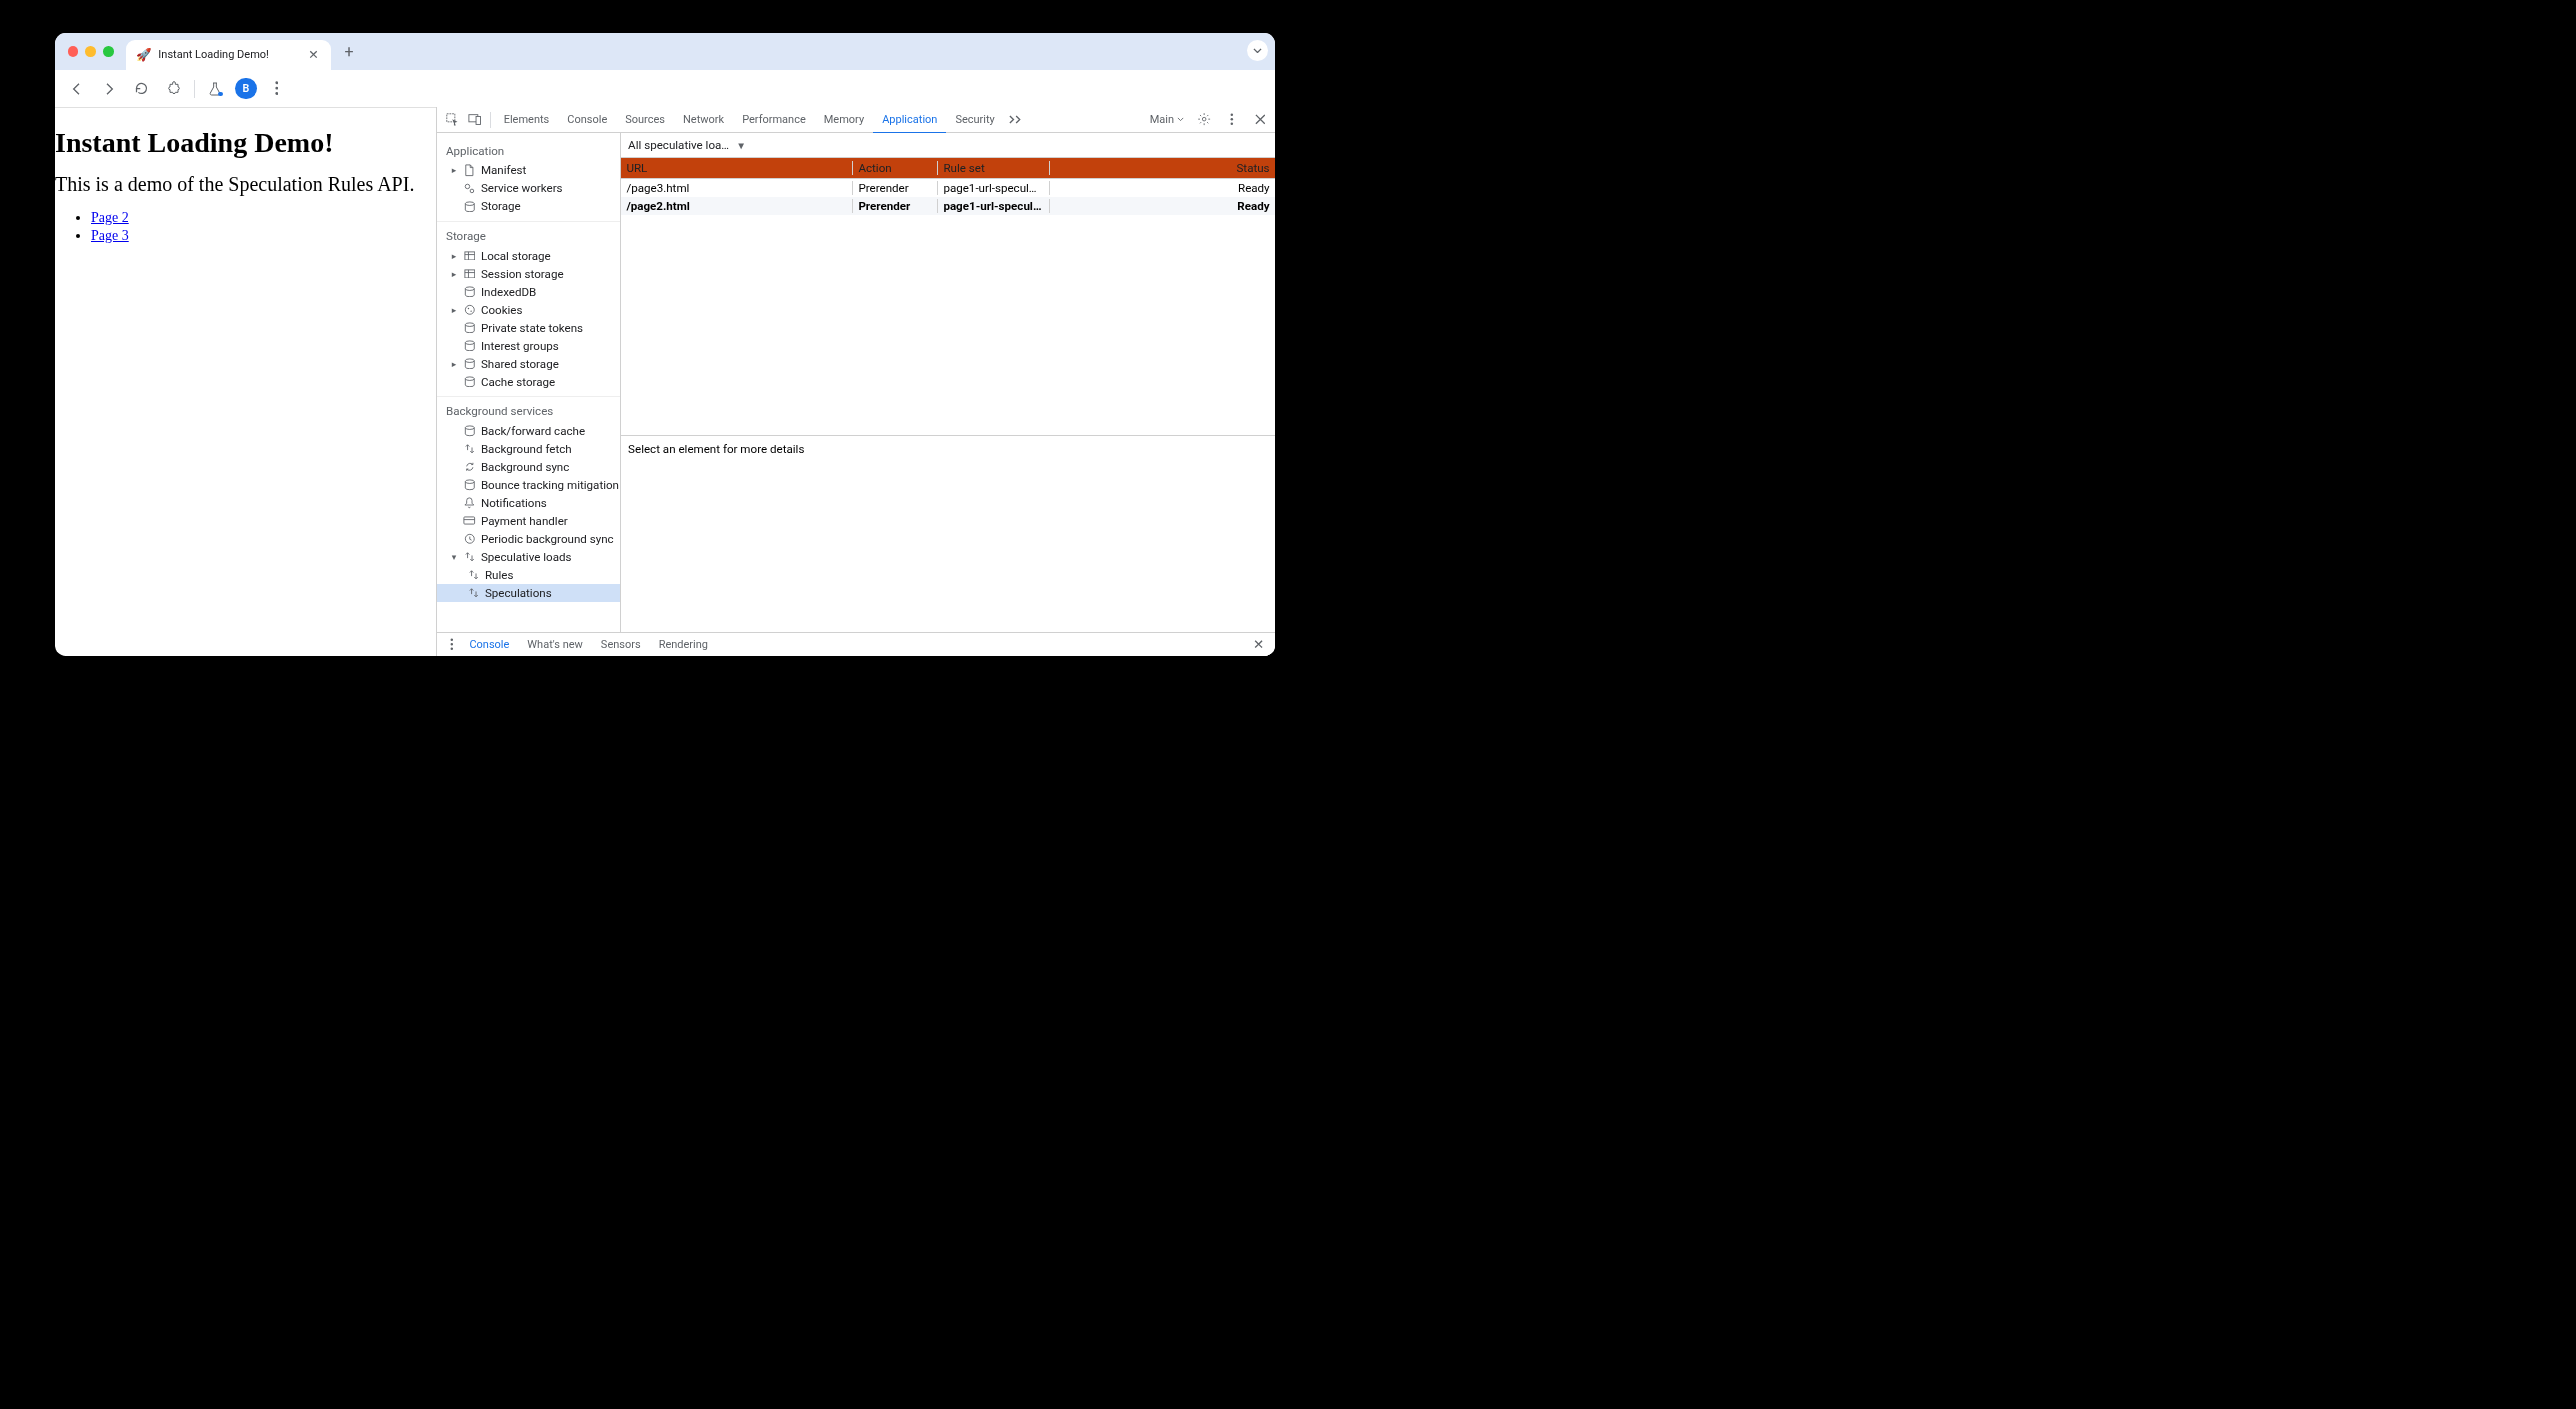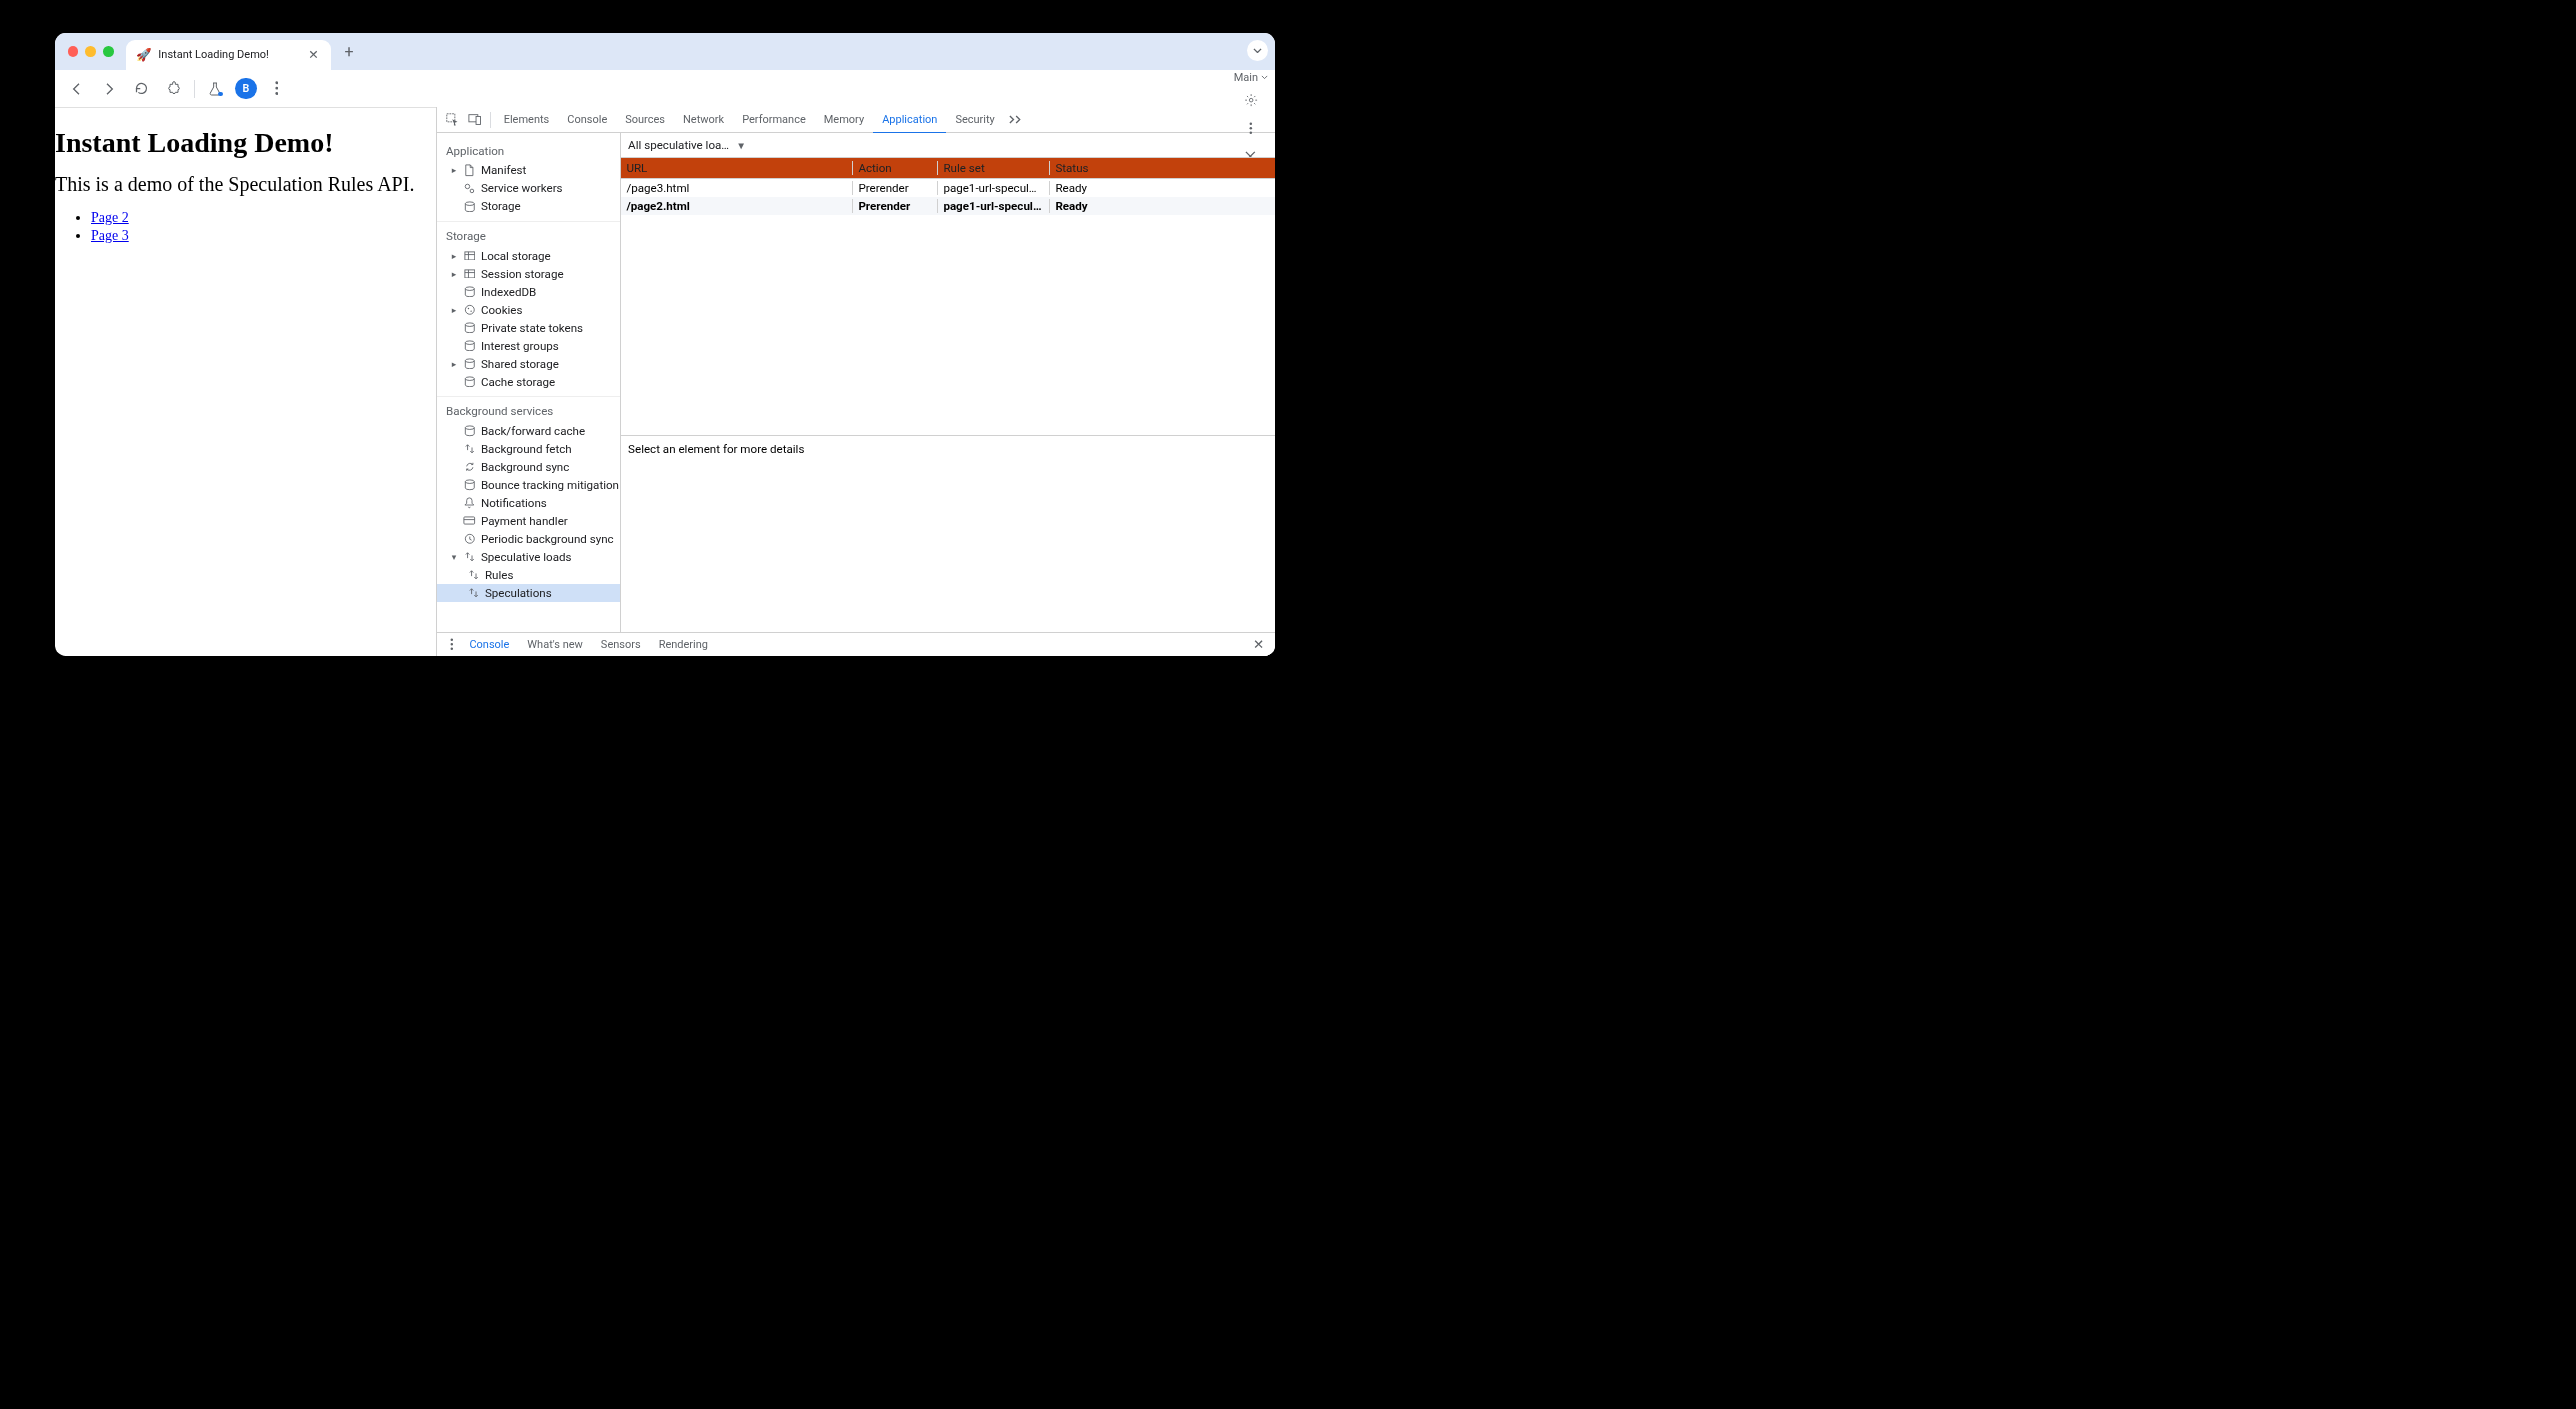--- a/index.html
+++ b/index.html
@@ -38,21 +38,21 @@
 .page ul { padding-left: 36px; }
 .page li { font-size: 14px; margin-bottom: 1.8px; }
 .page a { color: #0000ee; text-decoration: underline; }
 
 
 .devtools { flex: 1; display: flex; flex-direction: column; border-left: 0.9px solid #d0d0d0; background:#fff;}
 .dt-tabs { height: 26px; border-bottom: 0.9px solid #d0d0d0; display:flex; align-items:center; padding: 0 3.6px; gap: 0; font-size: 11px; color:#5f6368; }
 .dt-tbtn { width:23px; height:23px; display:flex; align-items:center; justify-content:center; cursor:pointer; color:#5f6368;}
 .dt-tab { padding: 0 9px; height: 26px; display:flex; align-items:center; cursor:pointer; }
 .dt-tab.active { color: #1a73e8; border-bottom: 1.8px solid #1a73e8; }
-.dt-right { margin-left:auto; display:flex; align-items:center; gap:5px;flex-direction:column;}
+.dt-right { margin-left:auto; display:flex; align-items:center; gap:5px;}
 .dt-main-lbl { font-size:11px; color:#5f6368; padding:0 3.6px; display:flex; align-items:center; gap:2.7px;}
 
 .dt-body { flex:1; display:flex; overflow:hidden; }
 
 
 .dt-side { width: 184px; border-right: 0.9px solid #d0d0d0; overflow-y:auto; font-size: 11.6px; color: #202124; padding-top: 3.6px;}
 .side-section { padding: 5.4px 0; border-bottom: 0.9px solid #eee; }
 .side-section:last-of-type { border-bottom: none; }
 .side-h { font-size: 11.6px; color: #5f6368; padding: 1.8px 9px 3.6px 9px; }
 .side-item { display:flex; align-items:center; height: 18px; padding-left: 12.5px; cursor:pointer; gap: 4.5px; }
@@ -66,21 +66,21 @@
 .dt-panel { flex:1; display:flex; flex-direction:column; overflow:hidden; }
 .panel-filter { height: 25px; border-bottom: 0.9px solid #d0d0d0; display:flex; align-items:center; padding: 0 7.1px; font-size:11.6px; color:#202124; gap:7.1px;}
 .panel-filter .dd { color:#5f6368; font-size:9.8px;}
 .tbl { font-size: 11.6px; }
 .tbl-head { display:flex; height: 21.4px; align-items:center; background:#c2410c; border-bottom:0.9px solid #d0d0d0; color:#202124;}
 .tbl-head > div, .tbl-row > div { padding: 0 5.4px; white-space:nowrap; overflow:hidden; text-overflow:ellipsis; border-right:0.9px solid #d0d0d0;}
 .tbl-head > div:last-child, .tbl-row > div:last-child { border-right:none;}
 .col-url { width: 232px; }
 .col-action { width: 85px; }
 .col-rule { width: 112px; }
-.col-status { flex: 1; }
+.col-status { flex: 1; text-align: right; }
 .tbl-row { display:flex; height: 18px; align-items:center; }
 .tbl-row.alt { background: #f5f7fa; font-weight: bold; }
 .tbl-body { height: 257px; border-bottom: 0.9px solid #d0d0d0; }
 .detail-msg { padding: 5.4px 7.1px; font-size:11.6px;}
 
 
 .drawer { height: 24px; border-top:0.9px solid #d0d0d0; display:flex; align-items:center; padding: 0 5.4px; font-size:11px; color:#5f6368; gap:0; background:#fff;}
 .drawer-tab { padding: 0 9px; height:24px; display:flex; align-items:center; cursor:pointer;}
 .drawer-tab.active { color:#1a73e8; border-bottom:1.8px solid #1a73e8;}
 .drawer-close { margin-left:auto; padding:0 5.4px; cursor:pointer; font-size:13.4px; color:#5f6368;}

